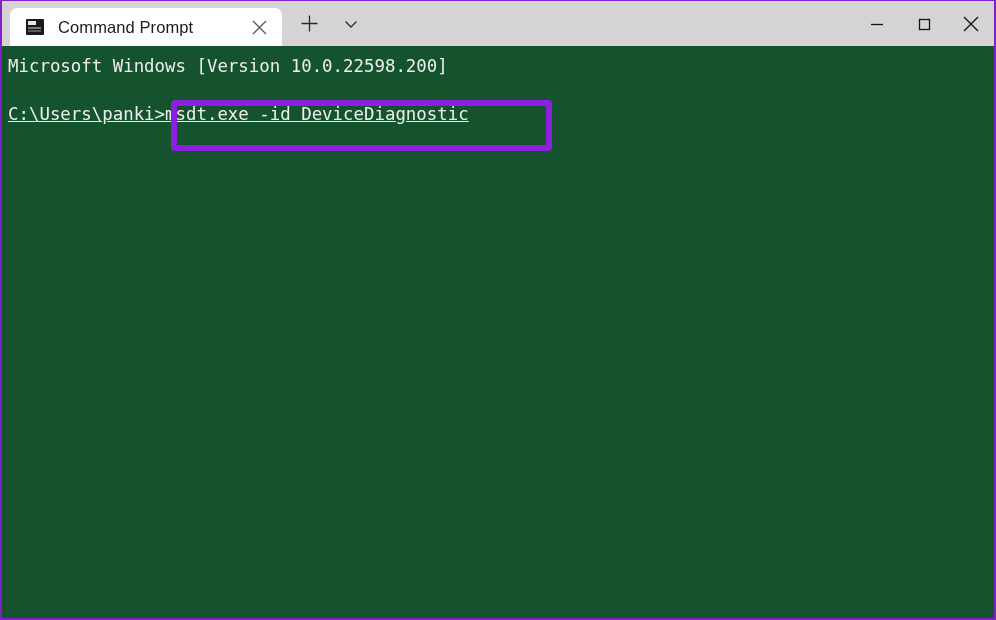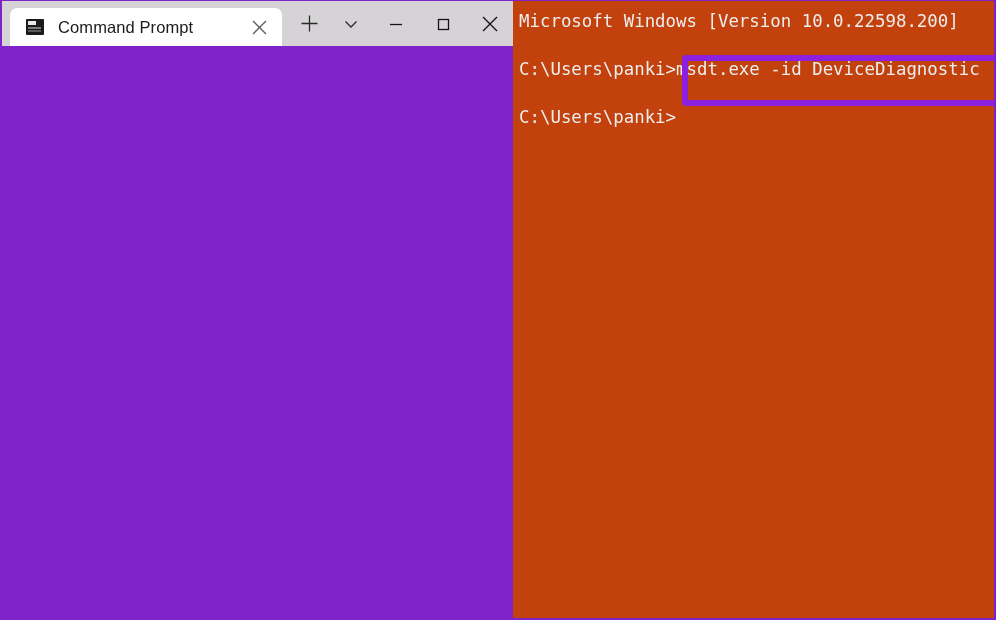--- a/index.html
+++ b/index.html
@@ -16,21 +16,21 @@
   }
 
   #app-window {
     position: relative;
     width: 996px;
     height: 620px;
     box-sizing: border-box;
     background: #7f22c9;
     padding: 1px 2px 2px 2px;
     display: flex;
-    flex-direction: row;
+    flex-direction: column;
   }
 
   
   #title-bar {
     position: relative;
     height: 45px;
     flex: 0 0 45px;
     background: #d6d3d6;
     display: flex;
     align-items: flex-end;
@@ -134,40 +134,41 @@
     align-items: center;
     justify-content: center;
     color: #141414;
   }
   .win-btn svg { display: block; }
 
   
   #terminal {
     position: relative;
     flex: 1 1 auto;
-    background: #c2410c;
+    background: #14532d;
     overflow: hidden;
     padding: 8px 0 0 6px;
     box-sizing: border-box;
   }
 
   .term-line {
     font-family: "DejaVu Sans Mono", "Liberation Mono", monospace;
     font-size: 17.4px;
     line-height: 24px;
     color: #eeeeee;
     white-space: pre;
     letter-spacing: 0px;
     height: 24px;
   }
   .term-line.blank { color: transparent; }
 
   #cmd-line {
     position: relative;
     display: block;
+    text-decoration: underline;
   }
 
   
   #command-highlight {
     position: absolute;
     left: 169px;
     top: 54px;
     width: 381px;
     height: 51px;
     border: 6px solid #8b20e0;
@@ -225,18 +226,17 @@
         </svg>
       </span>
     </div>
   </div>
 
   <div id="terminal">
     <div class="term-line">Microsoft Windows [Version 10.0.22598.200]</div>
     <div class="term-line blank"> </div>
     <div class="term-line" id="cmd-line">C:\Users\panki&gt;msdt.exe -id DeviceDiagnostic</div>
     <div class="term-line blank"> </div>
-    <div class="term-line">C:\Users\panki&gt;</div>
 
     <div id="command-highlight"></div>
   </div>
 
 </div>
 
 </body></html>

